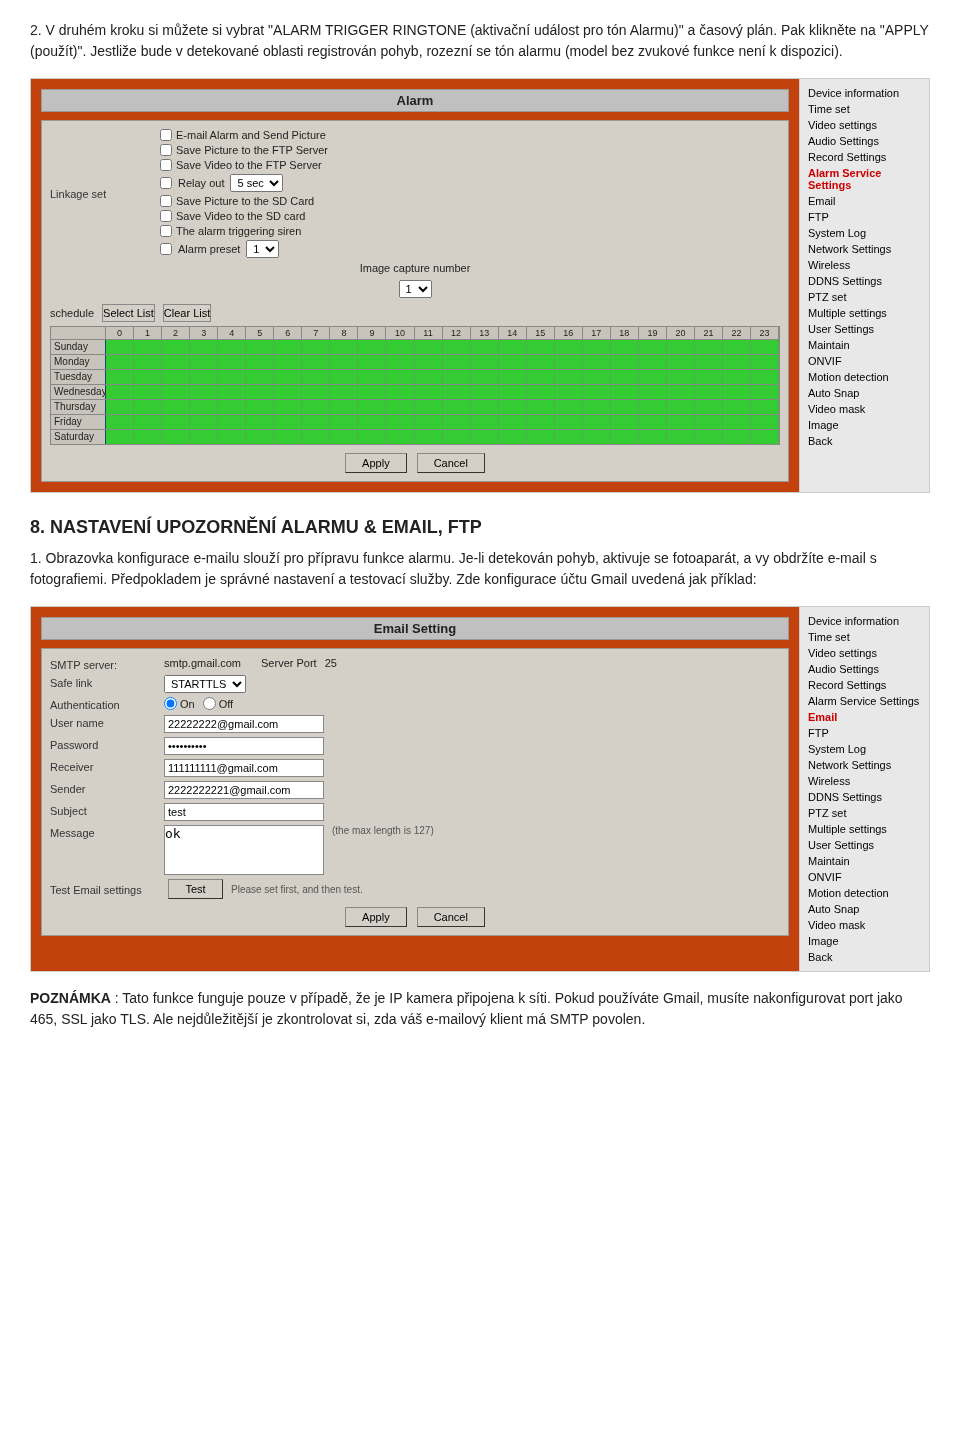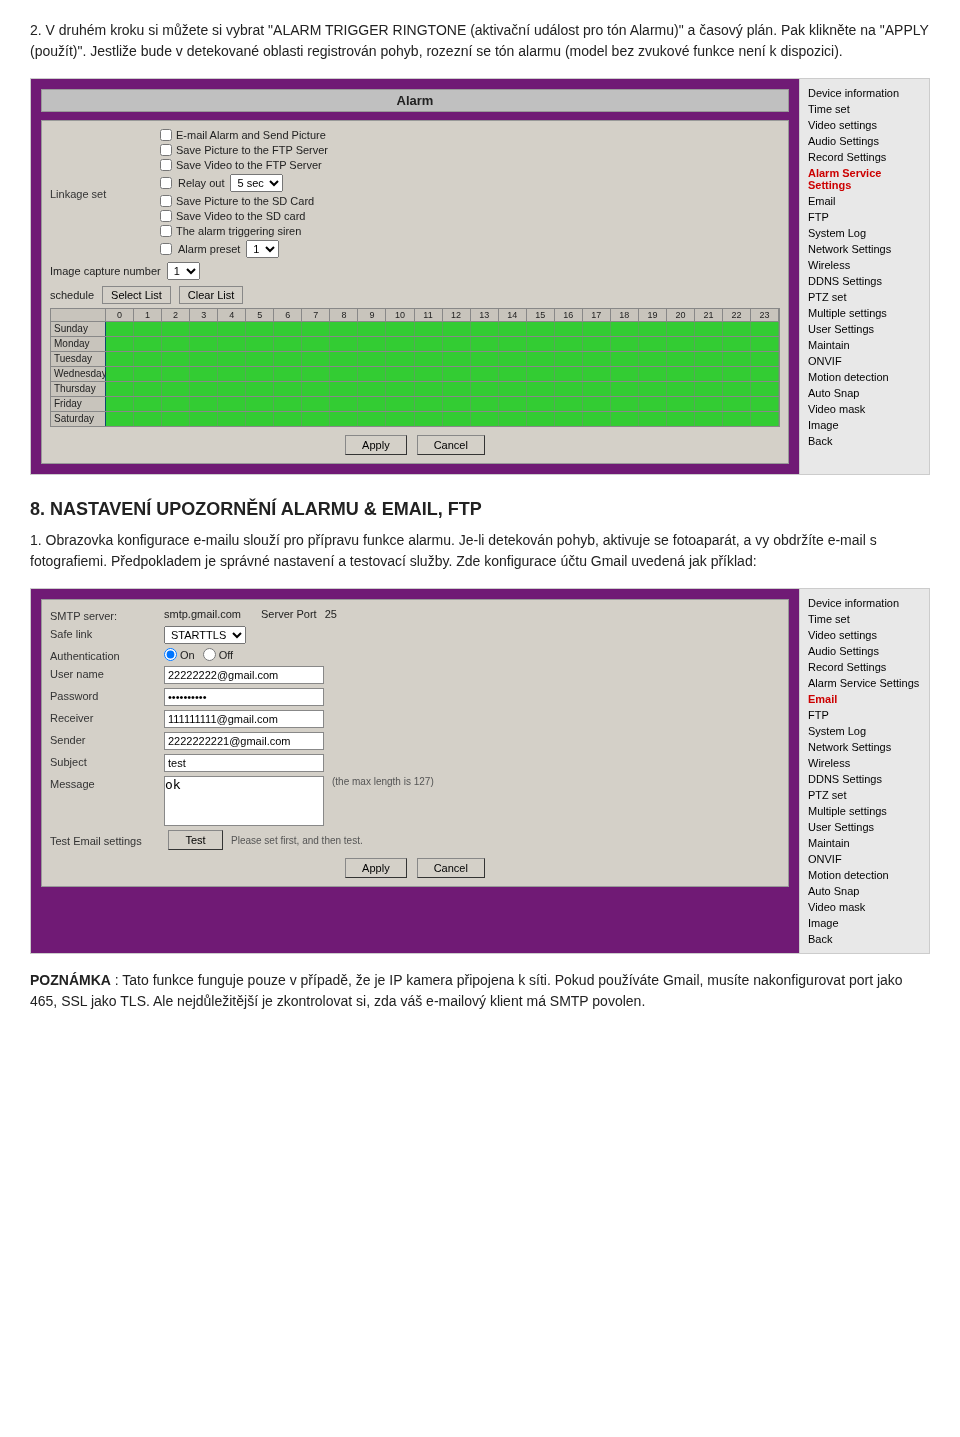--- a/index.html
+++ b/index.html
@@ -27,21 +27,21 @@
     .screenshot-container {
       display: flex;
       border: 1px solid #ccc;
       margin: 16px 0;
       background: #e8e8e8;
     }
 
     
     .main-panel {
       flex: 1;
-      background: #701a75;
+      background: #c2410c;
       padding: 10px;
     }
 
     .panel-title {
       text-align: center;
       font-size: 13px;
       font-weight: bold;
       background: #c0c0c0;
       padding: 3px 10px;
       margin-bottom: 8px;
@@ -112,21 +112,21 @@
       margin-top: 6px;
     }
     .schedule-header {
       display: flex;
       align-items: center;
       gap: 8px;
       margin-bottom: 4px;
     }
     .btn-small {
       font-size: 11px;
-      padding: 2px 8px;
+      padding: 2px 0;
       background: #d4d0c8;
       border: 1px solid #888;
       cursor: pointer;
     }
     .schedule-grid {
       border: 1px solid #888;
       font-size: 10px;
     }
     .schedule-header-row {
       display: flex;
@@ -168,20 +168,21 @@
       flex: 1;
       background: #3c3;
       border-right: 1px solid #5a5;
       height: 14px;
     }
     .image-capture-row {
       display: flex;
       align-items: center;
       gap: 6px;
       margin: 0 0;
+      flex-direction: column;
     }
     .action-buttons {
       display: flex;
       justify-content: center;
       gap: 10px;
       margin-top: 8px;
     }
     .btn-action {
       font-size: 11px;
       padding: 3px 16px;
@@ -596,20 +597,21 @@
       <div class="sidebar-item">Image</div>
       <div class="sidebar-item">Back</div>
     </div>
 </div>
 
 <div class="section-heading">8. NASTAVENÍ UPOZORNĚNÍ ALARMU &amp; EMAIL, FTP</div>
 <p>1. Obrazovka konfigurace e-mailu slouží pro přípravu funkce alarmu. Je-li detekován pohyb, aktivuje se fotoaparát, a vy obdržíte e-mail s fotografiemi. Předpokladem je správné nastavení a testovací služby. Zde konfigurace účtu Gmail uvedená jak příklad:</p>
 
 <div class="screenshot-container">
   <div class="main-panel">
+    <div class="panel-title">Email Setting</div>
     <div class="email-form">
 
       <div class="email-row">
         <div class="email-label">SMTP server:</div>
         <span>smtp.gmail.com</span>
         <span style="margin-left:16px; font-size:11px;">Server Port</span>
         <span style="margin-left:4px; font-size:11px;">25</span>
       </div>
 
       <div class="email-row">

